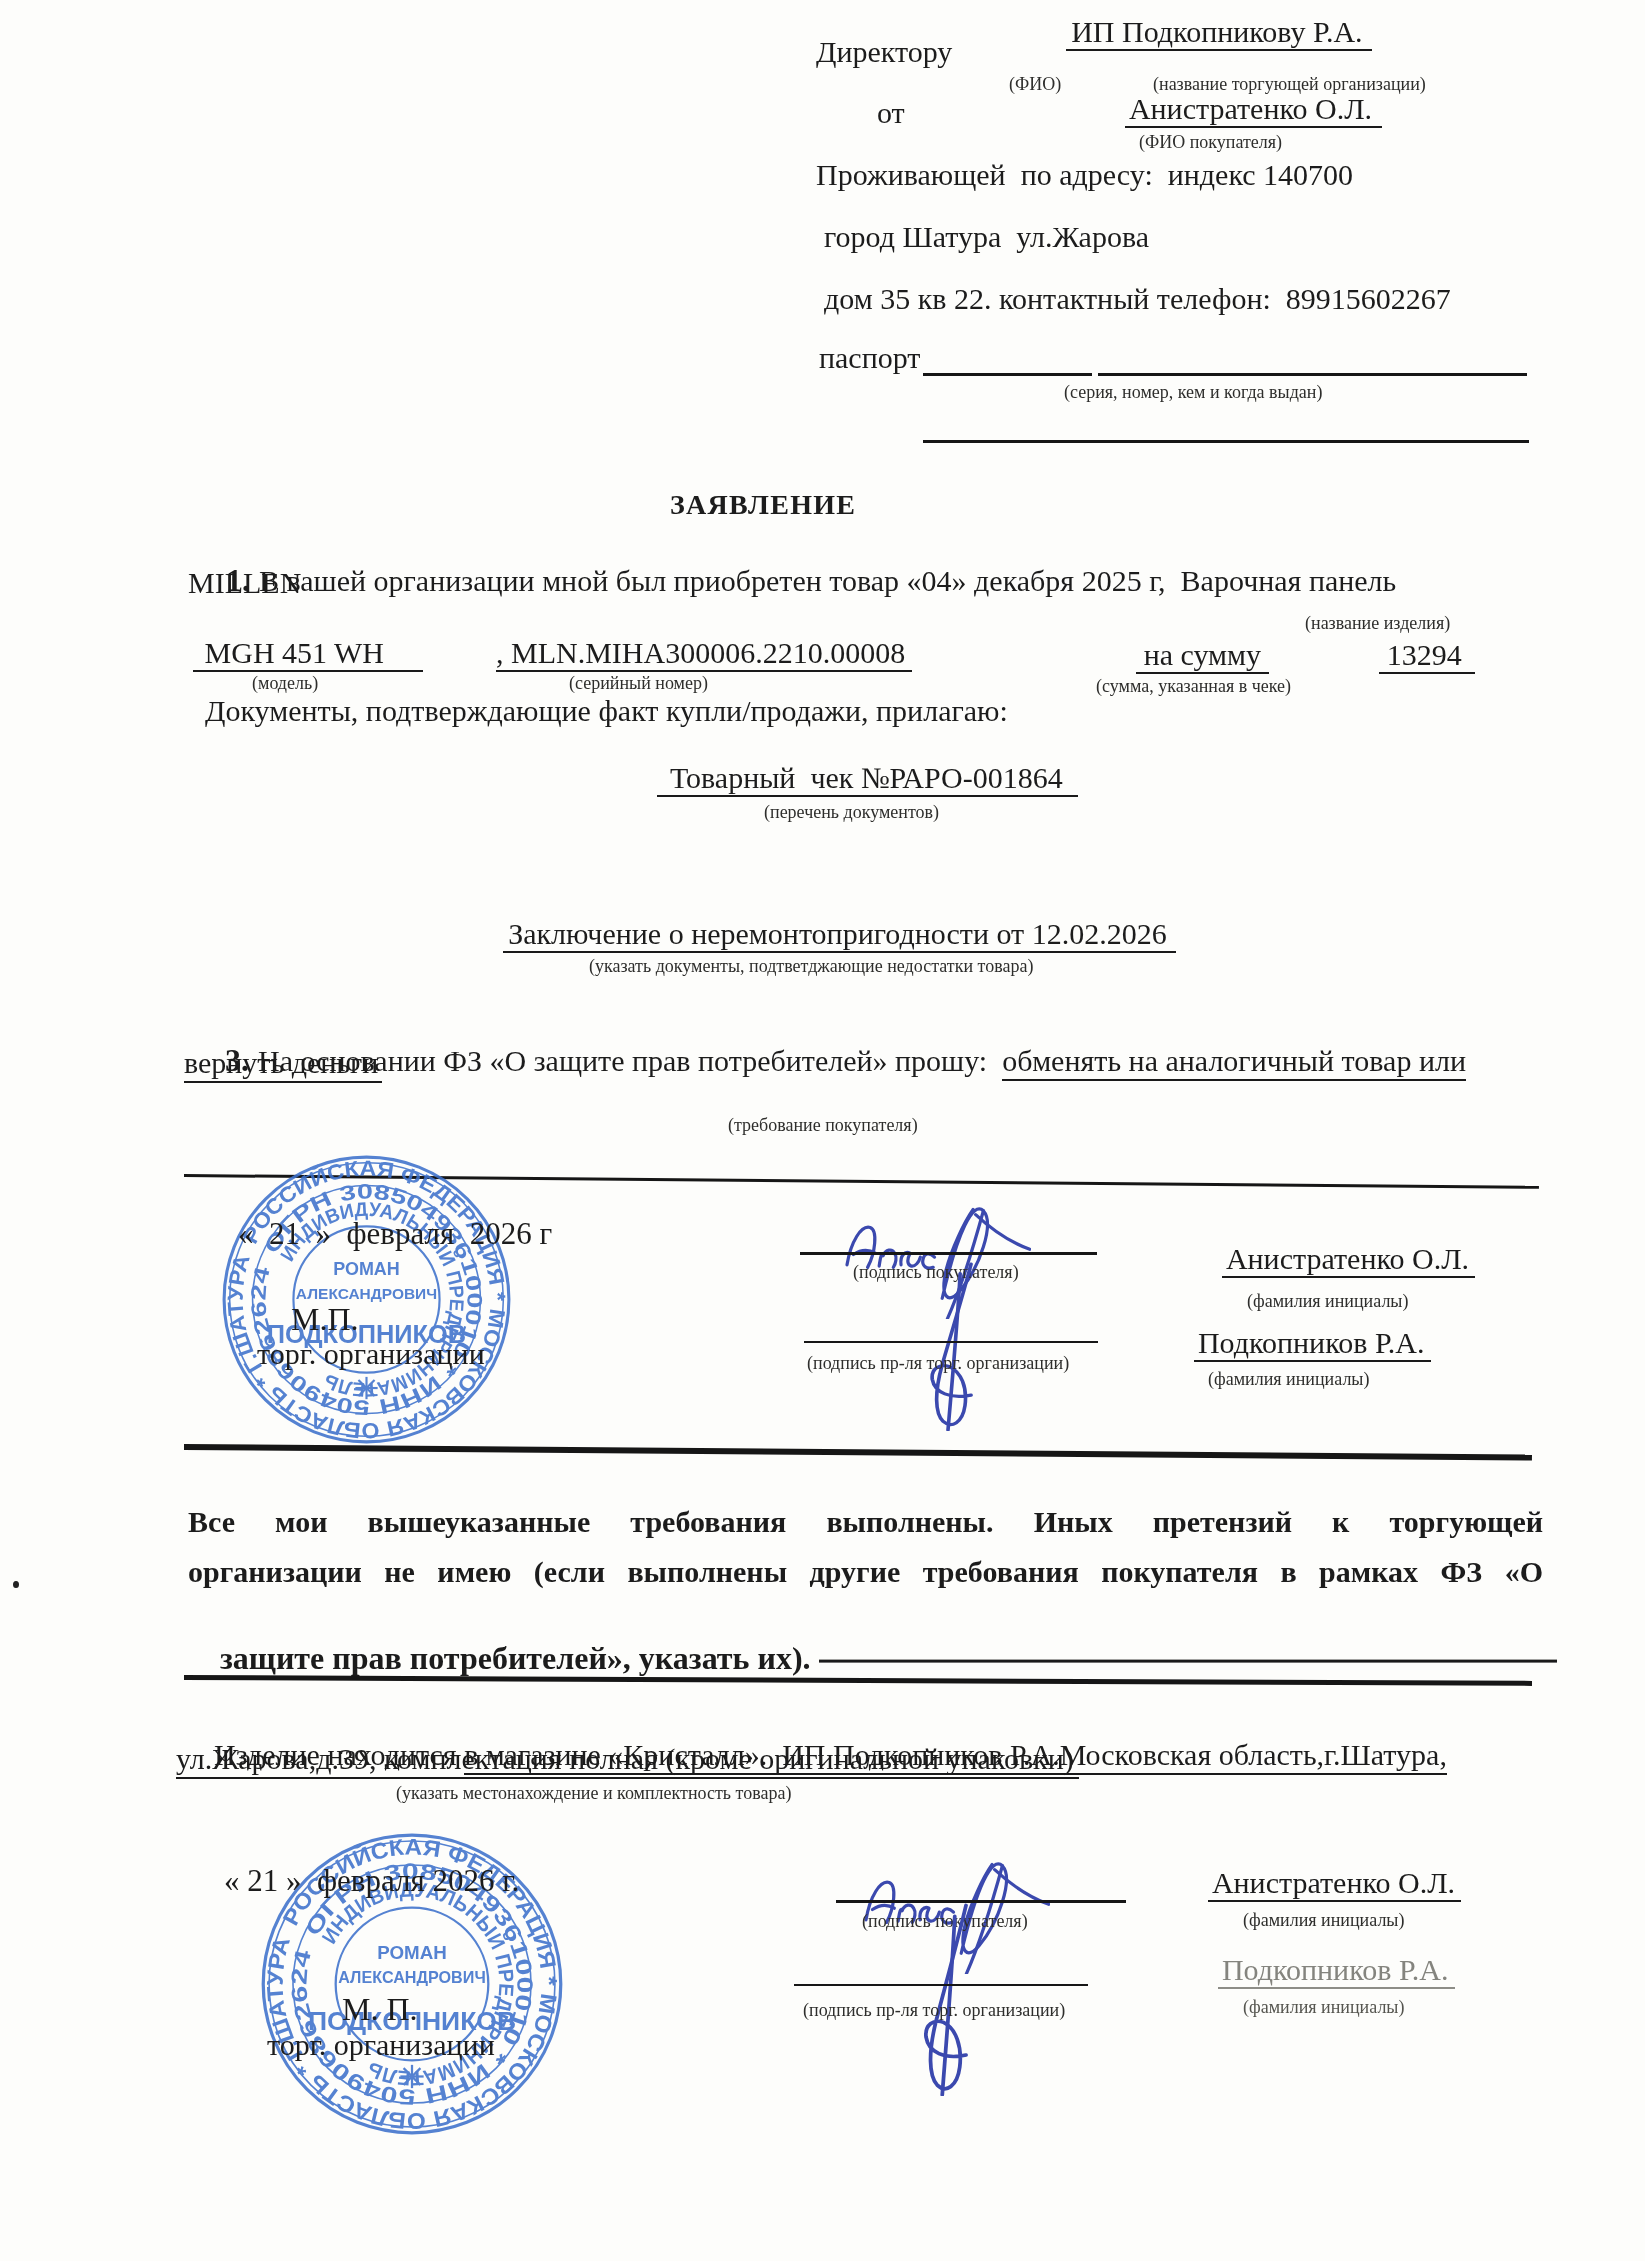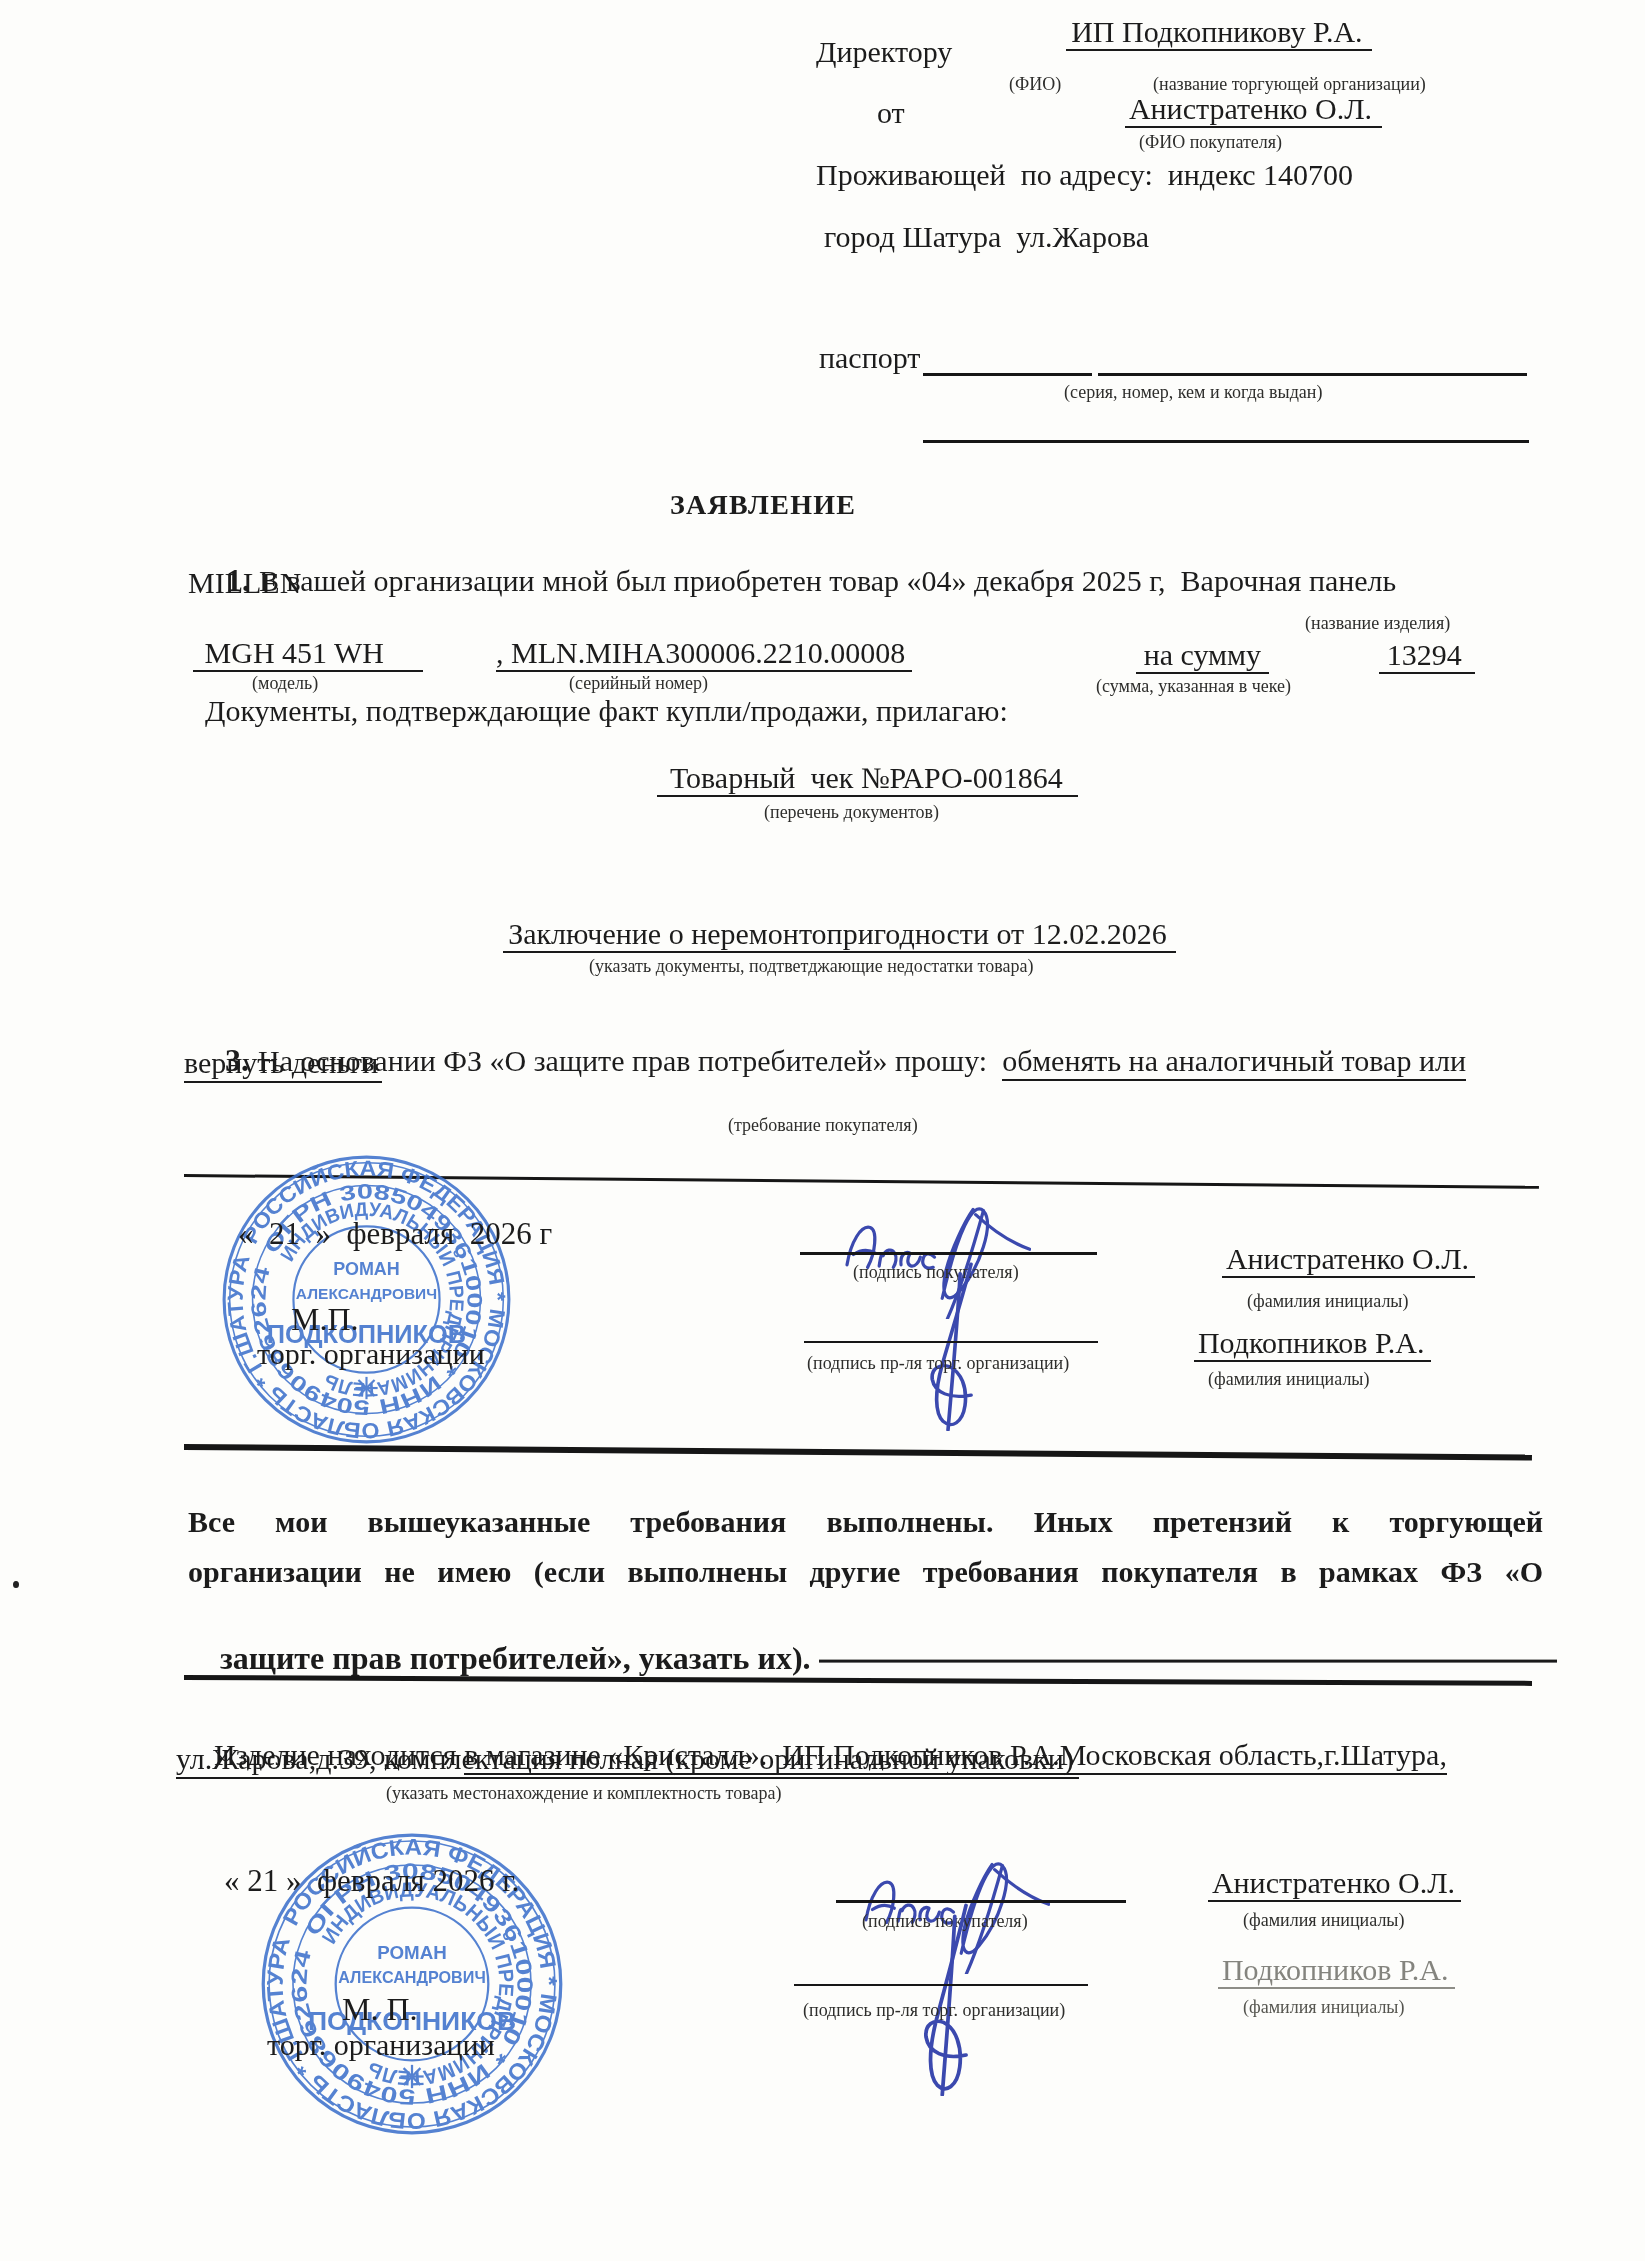--- a/index.html
+++ b/index.html
@@ -34,20 +34,21 @@
 
   <div class="t body" style="left:816px; top:36px;">Директору</div>
   <div class="t body" style="left:1066px; top:16px;"><span class="u3" style="padding:0 9px 1.3px 5.2px;">ИП Подкопникову Р.А.</span></div>
   <div class="t cap" style="left:1009px; top:75px;">(ФИО)</div>
   <div class="t cap" style="left:1153px; top:75px;">(название торгующей организации)</div>
   <div class="t body" style="left:877px; top:97px;">от</div>
   <div class="t body" style="left:1125px; top:93px;"><span class="u3" style="padding:0 10.3px 1.3px 3.9px;">Анистратенко О.Л.</span></div>
   <div class="t cap" style="left:1139px; top:133px;">(ФИО покупателя)</div>
   <div class="t body" style="left:816px; top:159px;">Проживающей  по адресу:  индекс 140700</div>
   <div class="t body" style="left:824px; top:221px;">город Шатура  ул.Жарова</div>
+  <div class="t body" style="left:824px; top:283px;">дом 35 кв 22. контактный телефон:  89915602267</div>
   <div class="t body" style="left:819px; top:342px;">паспорт</div>
   <div class="rule" style="left:923px; top:373px; width:169px; height:2.6px;"></div>
   <div class="rule" style="left:1098px; top:373px; width:429px; height:2.6px;"></div>
   <div class="t cap" style="left:1064px; top:383px;">(серия, номер, кем и когда выдан)</div>
   <div class="rule" style="left:923px; top:440px; width:606px; height:2.6px;"></div>
 
   <div class="t title" style="left:670px; top:490px;">ЗАЯВЛЕНИЕ</div>
 
   <div class="t body" style="left:196px; top:531px;">
     <span class="num">1.</span><span>В вашей организации мной был приобретен товар «04» декабря 2025 г,  Варочная панель</span>
@@ -143,21 +144,21 @@
     <span>защите прав потребителей», указать их). </span><span style="display:inline-block; width:738px; border-bottom:3.2px solid #1a1a1a; transform:translateY(-6.4px);"></span>
   </div>
   <div class="dot" style="left:13px; top:1581px; width:5.8px; height:7px;"></div>
 
   <div class="rule" style="left:184px; top:1675px; width:1348px; height:5.2px; transform:rotate(0.25deg); transform-origin:left;"></div>
 
   <div class="t body" style="left:184px; top:1707px;">
     <span>Изделие находится </span><span class="u3" style="padding-bottom:1.9px;">в магазине «Кристалл».  ИП Подкопников Р.А.Московская область,г.Шатура,</span>
   </div>
   <div class="t body" style="left:176px; top:1743px;"><span class="u3" style="padding:0 5.2px 1.9px 0;">ул.Жарова,д.39, комплектация полная (кроме оригинальной упаковки)</span></div>
-  <div class="t cap" style="left:386px; top:1784px;">(указать местонахождение и комплектность товара)</div>
+  <div class="t cap" style="left:396px; top:1784px;">(указать местонахождение и комплектность товара)</div>
 
   <svg class="stamp" style="left:259px; top:1832px;" width="306" height="304" viewBox="0 0 470 470">
     <circle cx="235" cy="235" r="230" stroke-width="5"></circle>
     <circle cx="235" cy="235" r="221" stroke-width="2.5"></circle>
     <circle cx="235" cy="235" r="184" stroke-width="2.5"></circle>
     <circle cx="235" cy="235" r="118" stroke-width="3.5"></circle>
     <defs>
       <path id="sb-outer" d="M 35 235 a 200 200 0 1 1 400 0 a 200 200 0 1 1 -400 0"></path>
       <path id="sb-mid" d="M 72 235 a 163 163 0 1 1 326 0 a 163 163 0 1 1 -326 0"></path>
       <path id="sb-inner" d="M 100 235 a 135 135 0 1 1 270 0 a 135 135 0 1 1 -270 0"></path>

